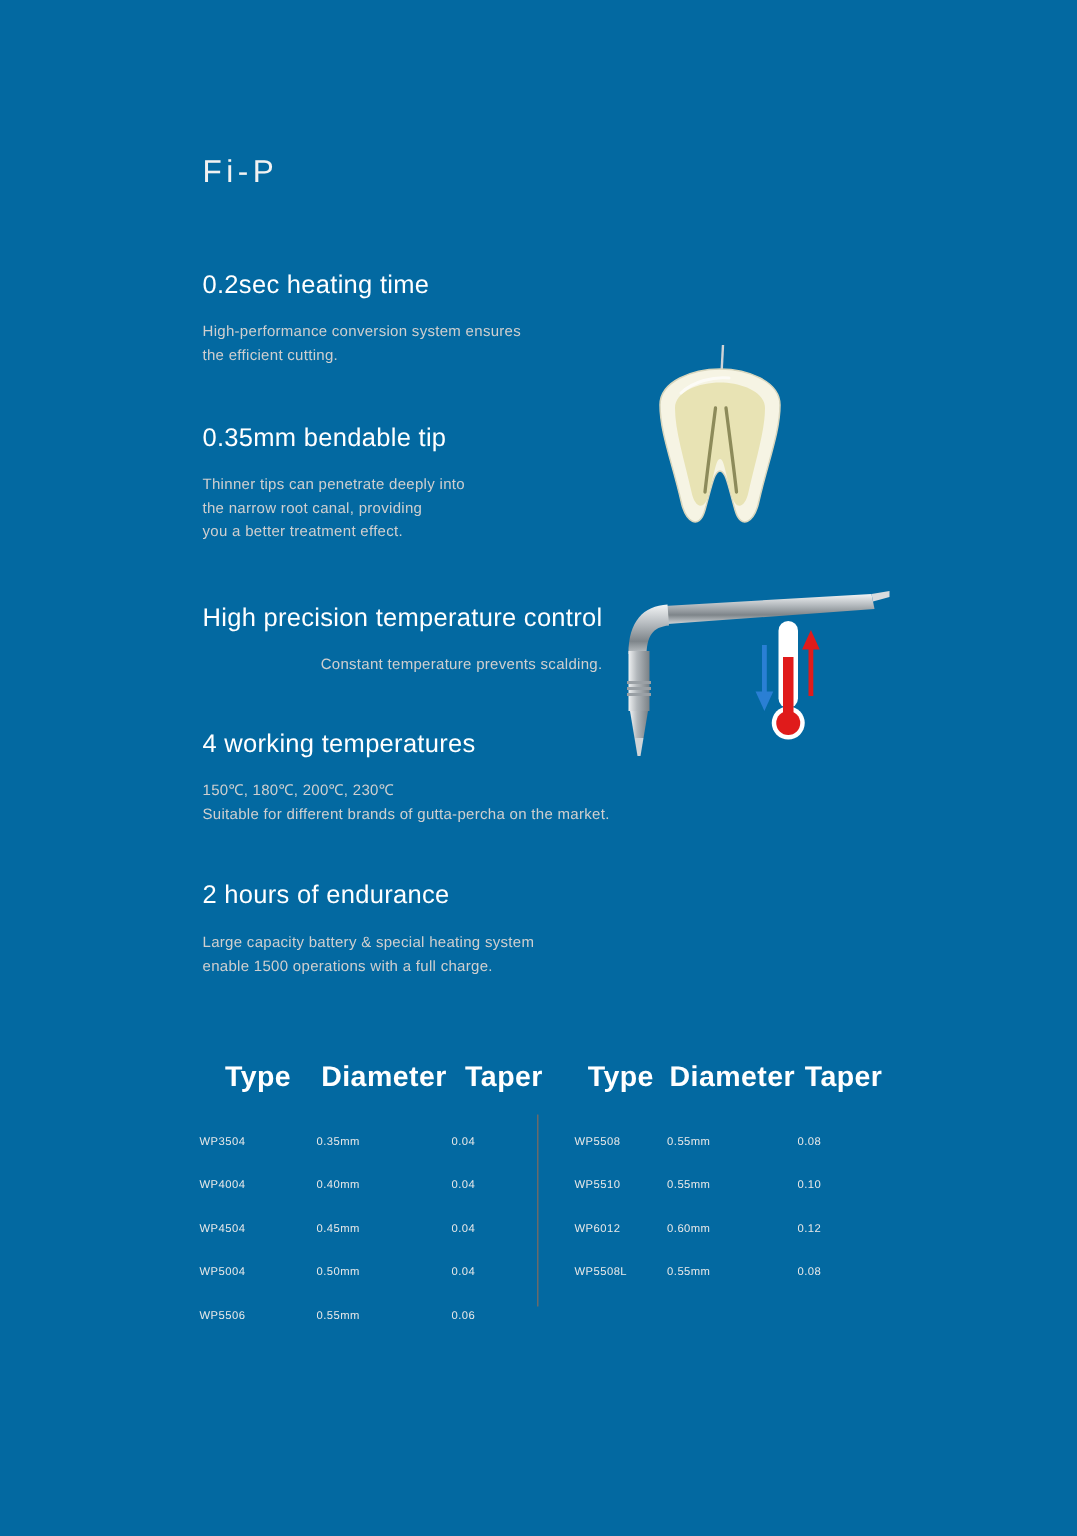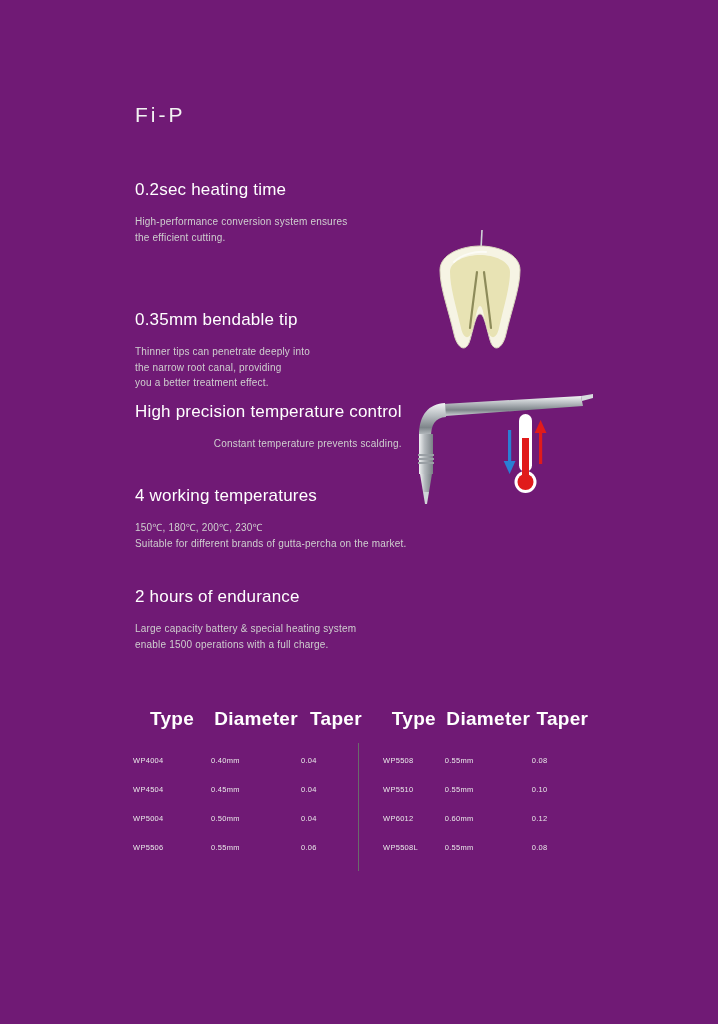--- a/index.html
+++ b/index.html
@@ -13,21 +13,21 @@
     position: relative;
     overflow: hidden;
     font-family: "Liberation Sans", sans-serif;
     color: #ffffff;
     -webkit-font-smoothing: antialiased;
   }
 
   .page {
     position: absolute;
     inset: 0;
-    background: #701a75;
+    background: #0369a1;
   }
 
   
   .product-title {
     position: absolute;
     left: 135px;
     top: 103px;
     font-size: 21px;
     letter-spacing: 3px;
     font-weight: 300;
@@ -49,21 +49,21 @@
   .feature p {
     margin: 0;
     font-size: 10px;
     line-height: 1.55;
     font-weight: 400;
     letter-spacing: 0.2px;
     color: #cfcfcf;
   }
 
   .f1 { top: 180px; }
-  .f2 { top: 282px; margin-top: 28px; }
+  .f2 { top: 282px; }
   .f3 { top: 402px; text-align: right; }
   .f4 { top: 486px; }
   .f5 { top: 587px; }
 
   
   .tooth-img {
     position: absolute;
     left: 420px;
     top: 228px;
     width: 120px;
@@ -236,20 +236,25 @@
     <table class="spec left">
       <thead>
         <tr>
           <th class="c0">Type</th>
           <th class="c1">Diameter</th>
           <th class="c2">Taper</th>
         </tr>
       </thead>
       <tbody>
         <tr>
+          <td class="c0">WP3504</td>
+          <td class="c1">0.35mm</td>
+          <td class="c2">0.04</td>
+        </tr>
+        <tr>
           <td class="c0">WP4004</td>
           <td class="c1">0.40mm</td>
           <td class="c2">0.04</td>
         </tr>
         <tr>
           <td class="c0">WP4504</td>
           <td class="c1">0.45mm</td>
           <td class="c2">0.04</td>
         </tr>
         <tr>

